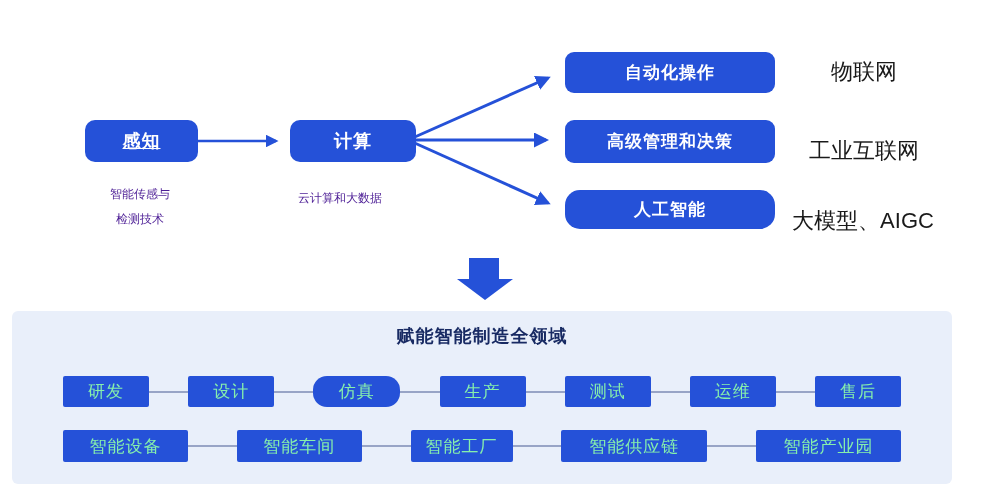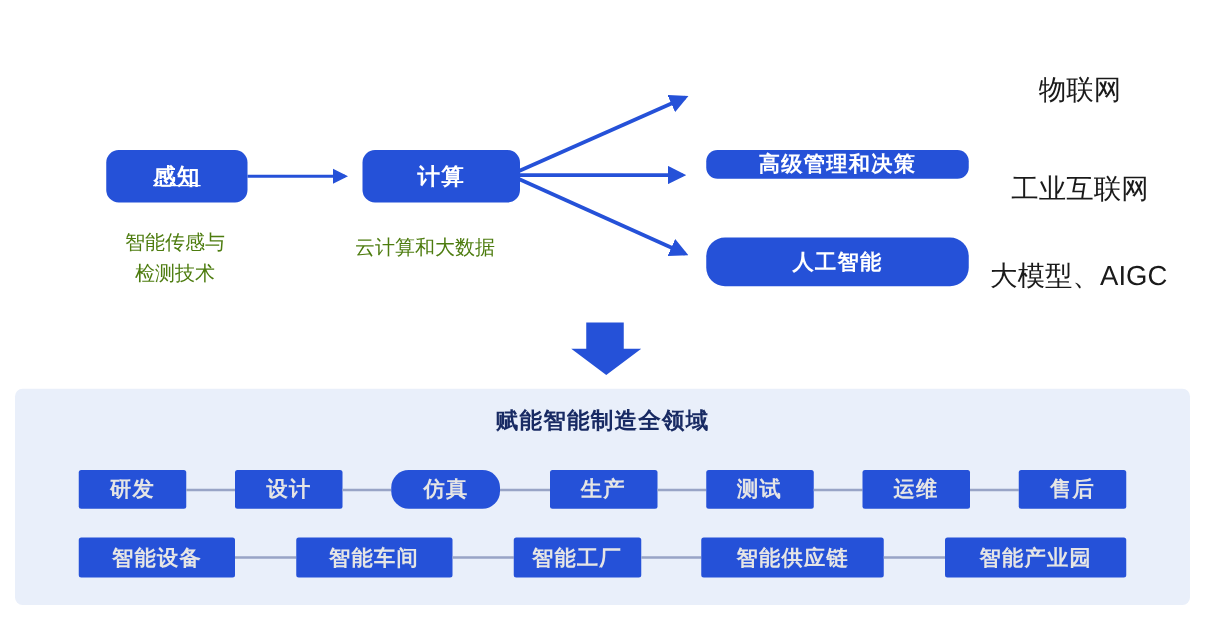--- a/index.html
+++ b/index.html
@@ -7,42 +7,42 @@
     position:relative;width:984px;height:501px;background:#ffffff;overflow:hidden;
     font-family:"Liberation Sans","DejaVu Sans",sans-serif;
   }
   .node{
     position:absolute;background:#2551D8;color:#ffffff;font-weight:bold;
     display:flex;align-items:center;justify-content:center;
     border-radius:10px;font-size:18px;letter-spacing:1px;
   }
   .node.out{font-size:17px;border-radius:9px;}
   .caption{
-    position:absolute;color:#4d7c0f;font-size:16px;font-weight:500;
+    position:absolute;color:#4c1d95;font-size:12px;font-weight:500;
     text-align:center;line-height:25px;
   }
   .annotation{
     position:absolute;color:#1a1a1a;font-size:22px;font-weight:500;text-align:center;
   }
   .arrow-layer{position:absolute;left:0;top:0;pointer-events:none;}
   .panel{
     position:absolute;left:12px;top:311px;width:940px;height:173px;
     background:#E9EFFA;border-radius:6px;
   }
   .panel-title{
     position:absolute;top:13px;left:0;width:100%;text-align:center;
     color:#182A63;font-weight:bold;font-size:18px;letter-spacing:1px;
   }
   .chain-row{
     position:absolute;left:51px;width:838px;display:flex;align-items:center;
   }
   .chain-row.row1{top:65px;height:31px;}
   .chain-row.row2{top:119px;height:32px;}
   .chain-box{
-    background:#2551D8;color:#e5e5e5;font-weight:bold;font-size:17px;
+    background:#2551D8;color:#86efac;font-weight:normal;font-size:17px;
     height:100%;display:flex;align-items:center;justify-content:center;
     border-radius:2px;flex:none;letter-spacing:1px;
   }
   .chain-link{flex:1 1 auto;height:2px;background:#98A4C6;}
 </style>
 </head>
 <body>
 
 <div class="canvas">
 
@@ -60,22 +60,25 @@
   </svg>
 
   <div class="node" style="left:85px;top:120px;width:113px;height:42px;text-decoration:underline;">
     <span>感知</span>
   </div>
 
   <div class="node" style="left:290px;top:120px;width:126px;height:42px;justify-content:center;">
     <span>计算</span>
   </div>
 
+  <div class="node out" style="left:565px;top:52px;width:210px;height:41px;">
+    <span>自动化操作</span>
+  </div>
 
-  <div class="node out" style="left:565px;top:120px;width:210px;height:23px;">
+  <div class="node out" style="left:565px;top:120px;width:210px;height:43px;">
     <span>高级管理和决策</span>
   </div>
 
   <div class="node out" style="left:565px;top:190px;width:210px;height:39px;border-radius:15px;">
     <span>人工智能</span>
   </div>
 
   <div class="caption" style="left:60px;top:182px;width:160px;">
     <div>智能传感与</div>
     <div>检测技术</div>

